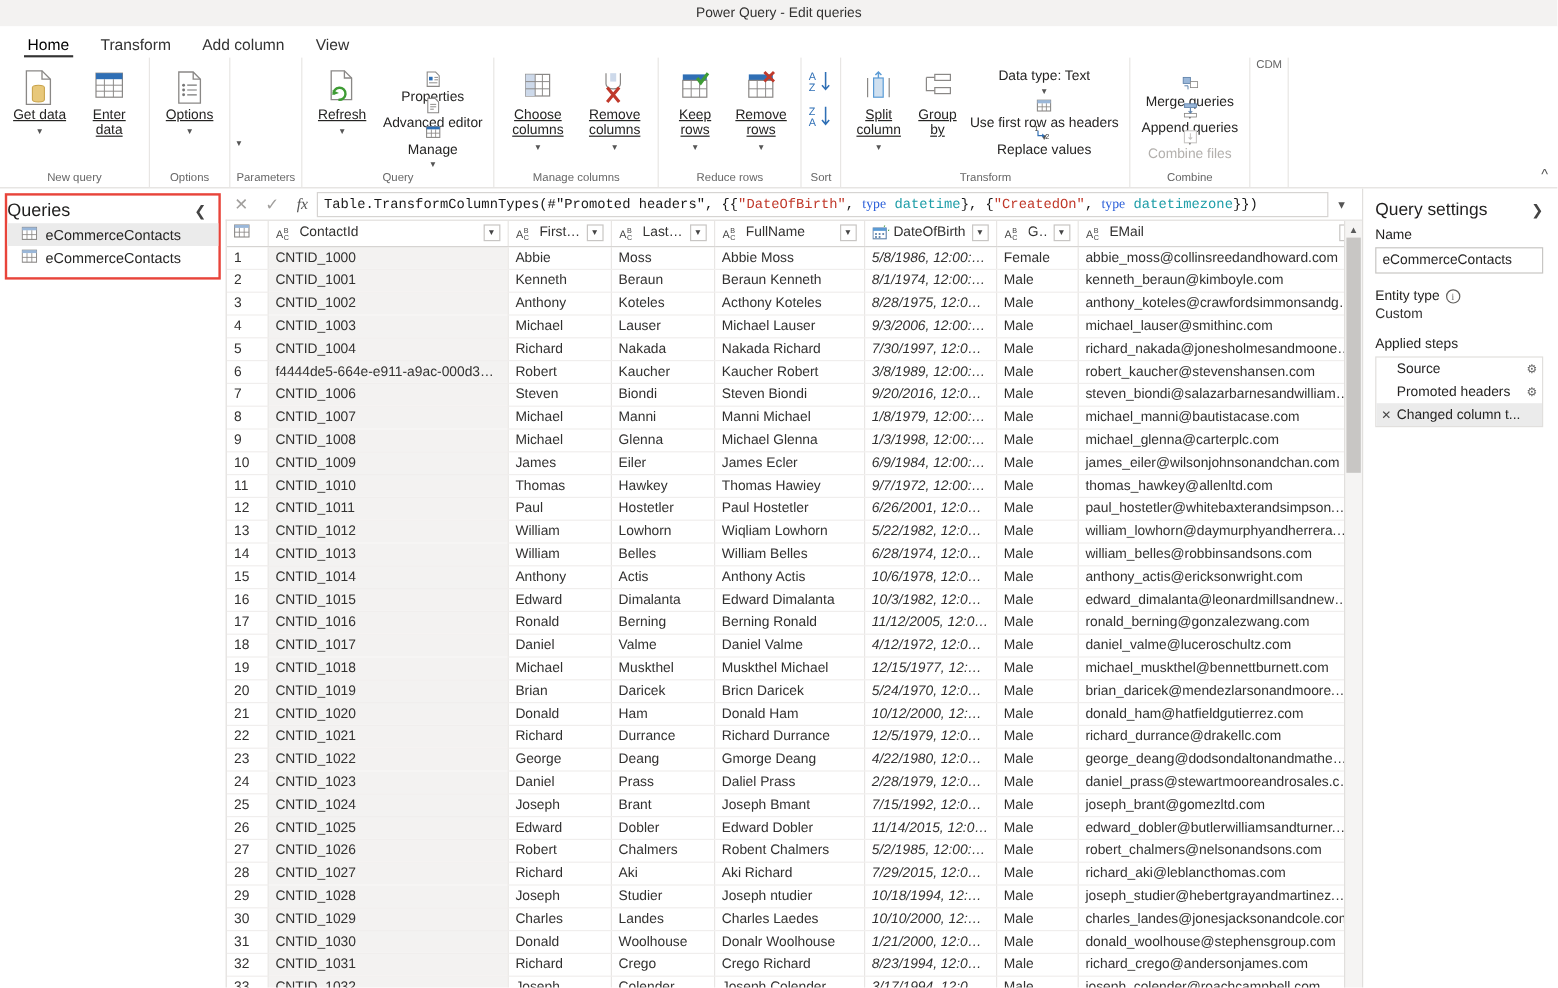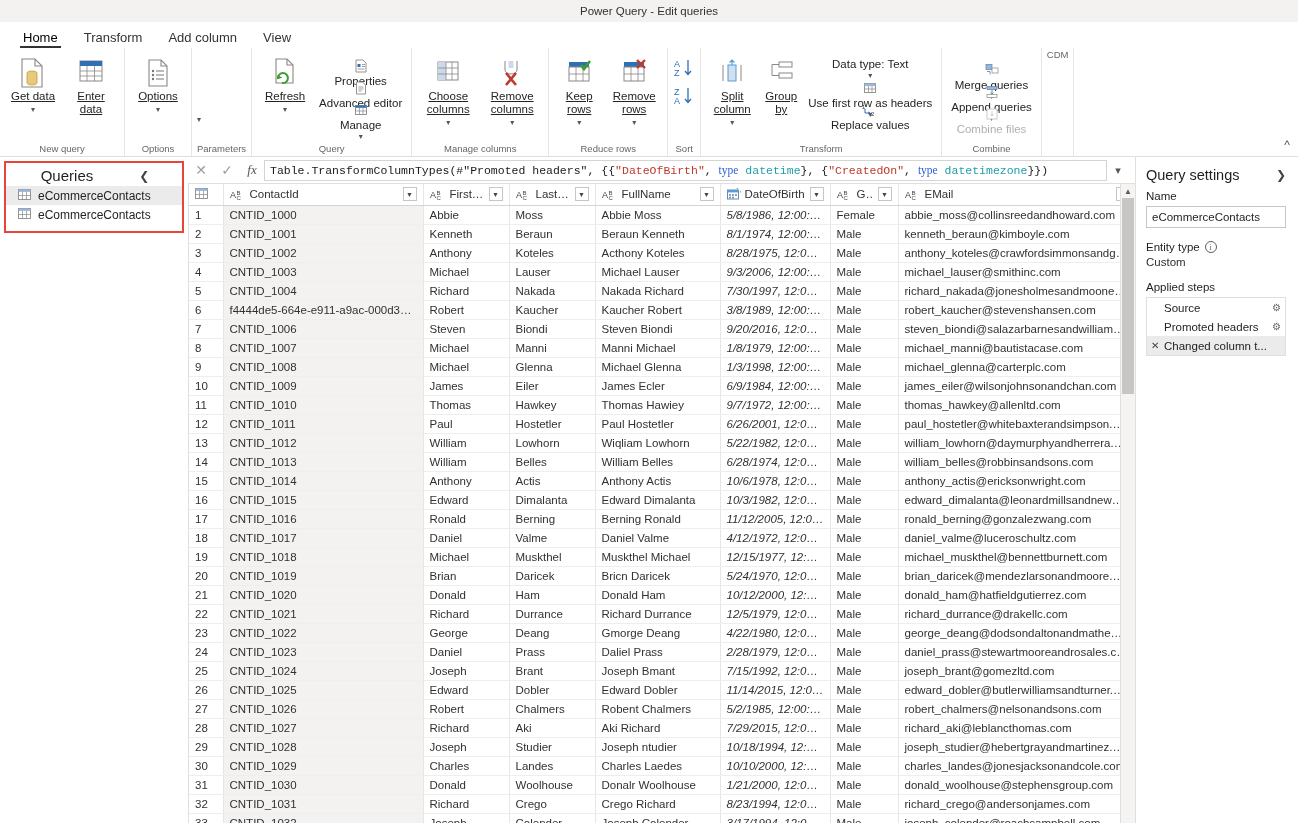--- a/index.html
+++ b/index.html
@@ -80,22 +80,22 @@
   .body { display: flex; height: 692px; background: #fff; }
 
   
   .queries-pane {
     width: 180px; flex: 0 0 180px;
     border: 2px solid #e8443a;
     margin: 4px 0 0 4px; height: 72px;
     background: #fff; position: relative;
   }
   .queries-header {
-    display: flex; align-items: center; justify-content: center;
-    padding: 4px 10px 2px 12px;
+    display: flex; align-items: center; justify-content: space-between;
+    padding: 4px 10px 2px 0;
     gap: 46px;
   }
   .queries-title { font-size: 15px; color: #201f1e; }
   .queries-collapse { font-size: 12px; color: #444; cursor: pointer; }
   .query-item {
     display: flex; align-items: center; gap: 7px;
     padding: 2px 10px 2px 12px; font-size: 12px; color: #252423;
     height: 19px; cursor: default;
   }
   .query-item.selected { background: #ebebeb; }

